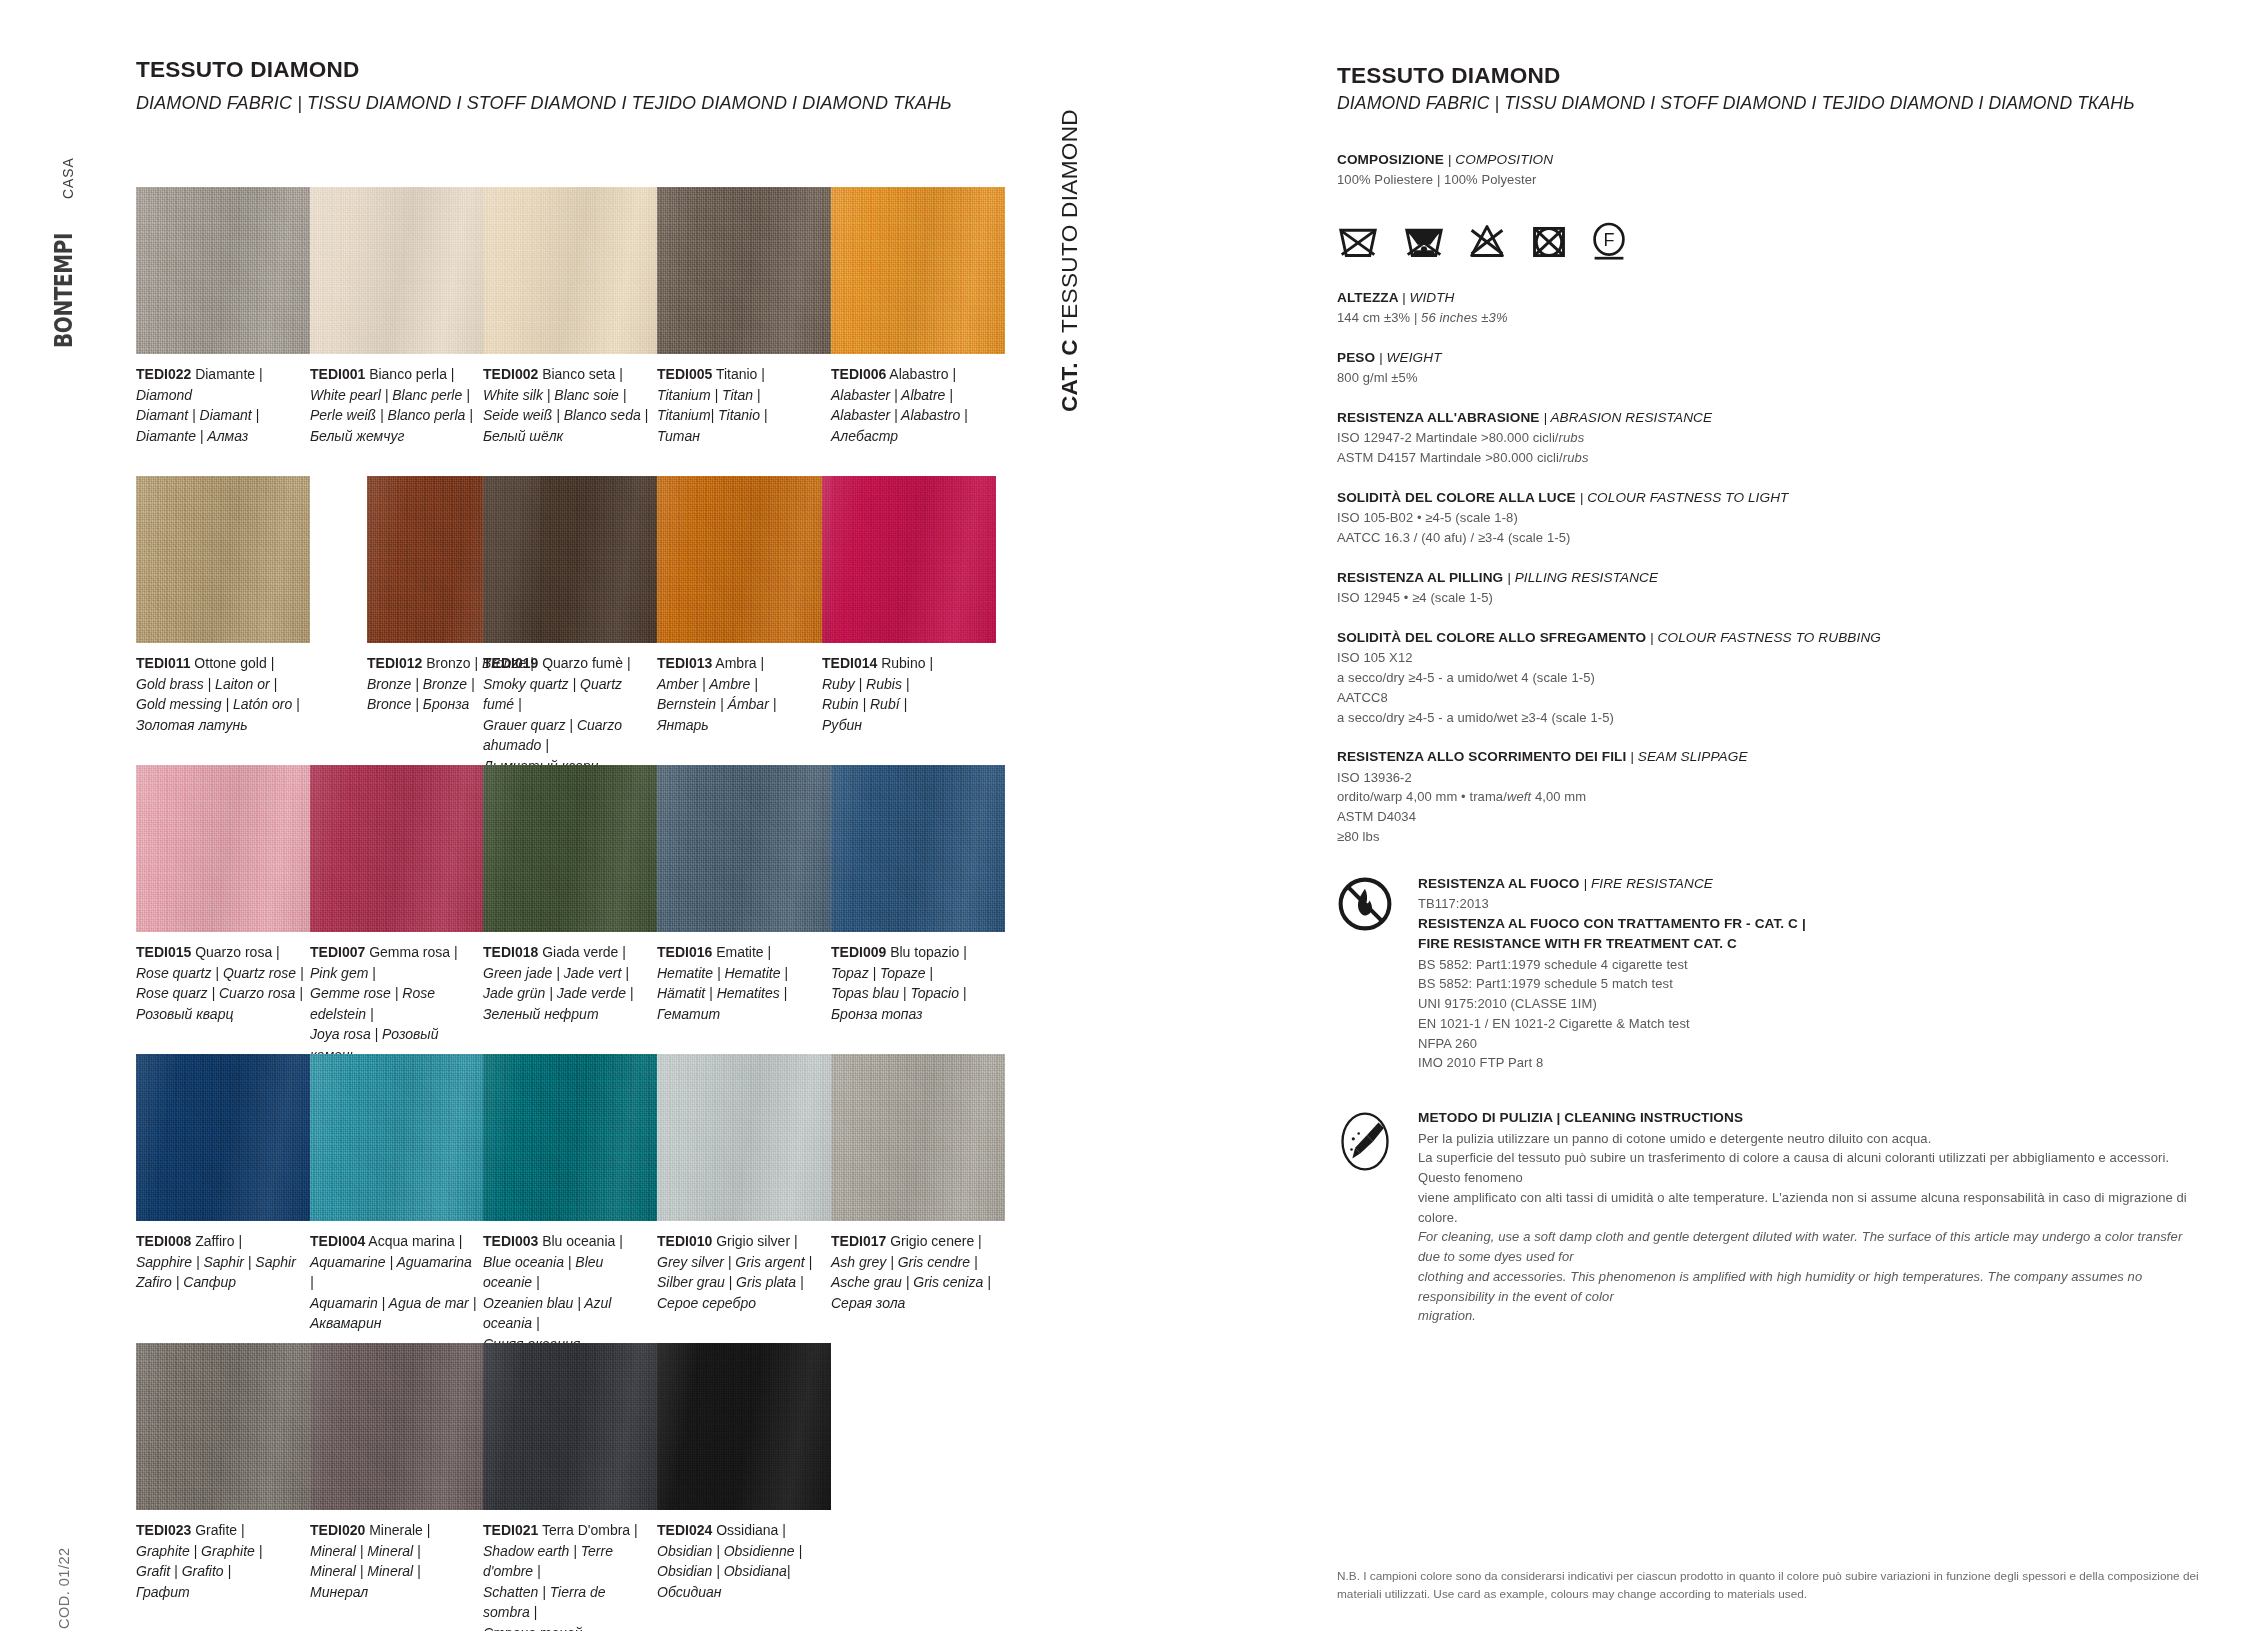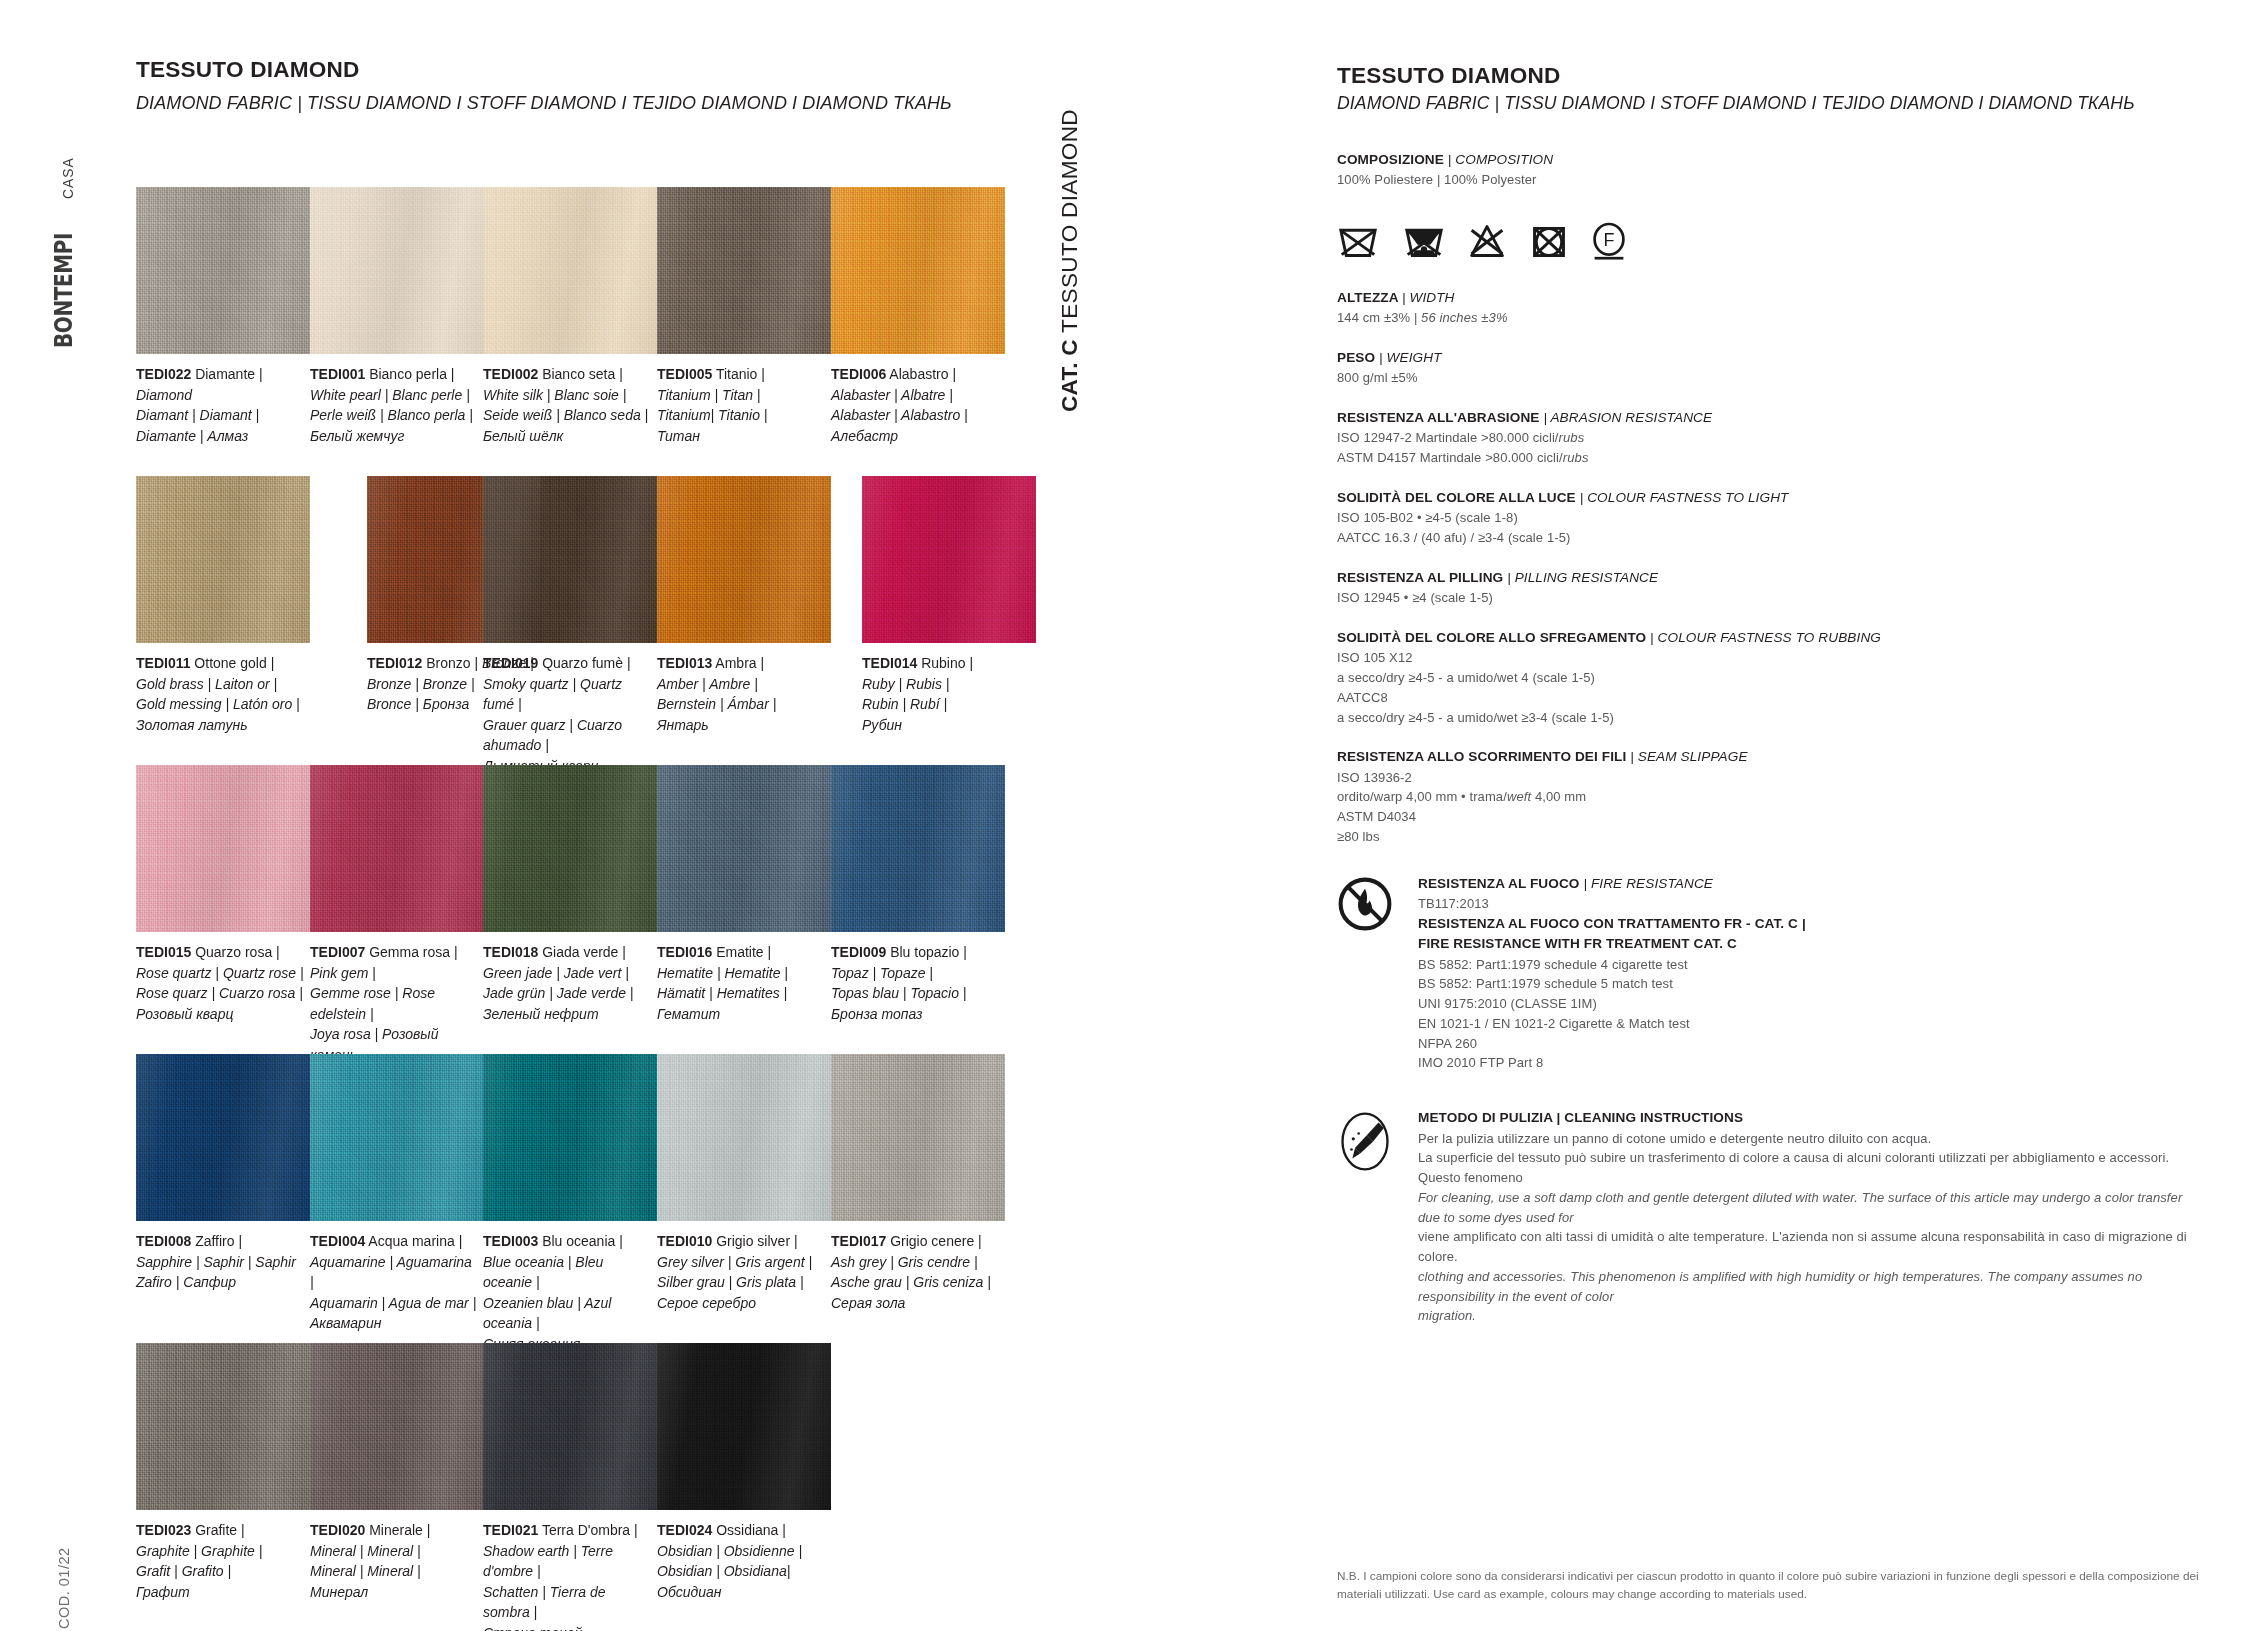--- a/index.html
+++ b/index.html
@@ -195,21 +195,21 @@
           <div class="lab"><span class="code">TEDI012</span> Bronzo | <i>Bronze</i> |<br><i>Bronze | Bronze |</i><br><i>Bronce | Бронза</i></div>
         </div>
         <div class="scell" style="left: 347px;">
           <div class="swatch" style="background: rgb(74, 58, 46);"></div>
           <div class="lab"><span class="code">TEDI019</span> Quarzo fumè |<br><i>Smoky quartz | Quartz fumé |</i><br><i>Grauer quarz | Cuarzo ahumado |</i><br><i>Дымчатый кварц</i></div>
         </div>
         <div class="scell" style="left: 521px;">
           <div class="swatch" style="background: rgb(192, 106, 20);"></div>
           <div class="lab"><span class="code">TEDI013</span> Ambra |<br><i>Amber | Ambre |</i><br><i>Bernstein | Ámbar |</i><br><i>Янтарь</i></div>
         </div>
-        <div class="scell" style="left: 726px;">
+        <div class="scell" style="left: 686px;">
           <div class="swatch" style="background: rgb(191, 20, 75);"></div>
           <div class="lab"><span class="code">TEDI014</span> Rubino |<br><i>Ruby | Rubis |</i><br><i>Rubin | Rubí |</i><br><i>Рубин</i></div>
         </div>
       </div>
       <div class="srow">
         <div class="scell" style="left: 0px;">
           <div class="swatch" style="background: rgb(226, 163, 173);"></div>
           <div class="lab"><span class="code">TEDI015</span> Quarzo rosa |<br><i>Rose quartz | Quartz rose |</i><br><i>Rose quarz | Cuarzo rosa |</i><br><i>Розовый кварц</i></div>
         </div>
         <div class="scell" style="left: 174px;">
@@ -394,22 +394,22 @@
         </svg>
       </div>
       <div class="sec-h">
         <span>METODO DI PULIZIA</span>
         <span> | </span>
         <span>CLEANING INSTRUCTIONS</span>
       </div>
       <div id="cleaning-lines">
           <div class="sec-l">Per la pulizia utilizzare un panno di cotone umido e detergente neutro diluito con acqua.</div>
           <div class="sec-l">La superficie del tessuto può subire un trasferimento di colore a causa di alcuni coloranti utilizzati per abbigliamento e accessori. Questo fenomeno</div>
+          <div class="sec-l">viene amplificato con alti tassi di umidità o alte temperature. L'azienda non si assume alcuna responsabilità in caso di migrazione di colore.</div>
           <div class="sec-l it" style="font-style: italic;">For cleaning, use a soft damp cloth and gentle detergent diluted with water. The surface of this article may undergo a color transfer due to some dyes used for</div>
-          <div class="sec-l">viene amplificato con alti tassi di umidità o alte temperature. L'azienda non si assume alcuna responsabilità in caso di migrazione di colore.</div>
           <div class="sec-l it" style="font-style: italic;">clothing and accessories. This phenomenon is amplified with high humidity or high temperatures. The company assumes no responsibility in the event of color</div>
           <div class="sec-l it" style="font-style: italic;">migration.</div>
         </div>
     </div>
   </div>
 
   <div class="note">N.B. I campioni colore sono da considerarsi indicativi per ciascun prodotto in quanto il colore può subire variazioni in funzione degli spessori e della composizione dei materiali utilizzati. Use card as example, colours may change according to materials used.</div>
 </div>
 
 

